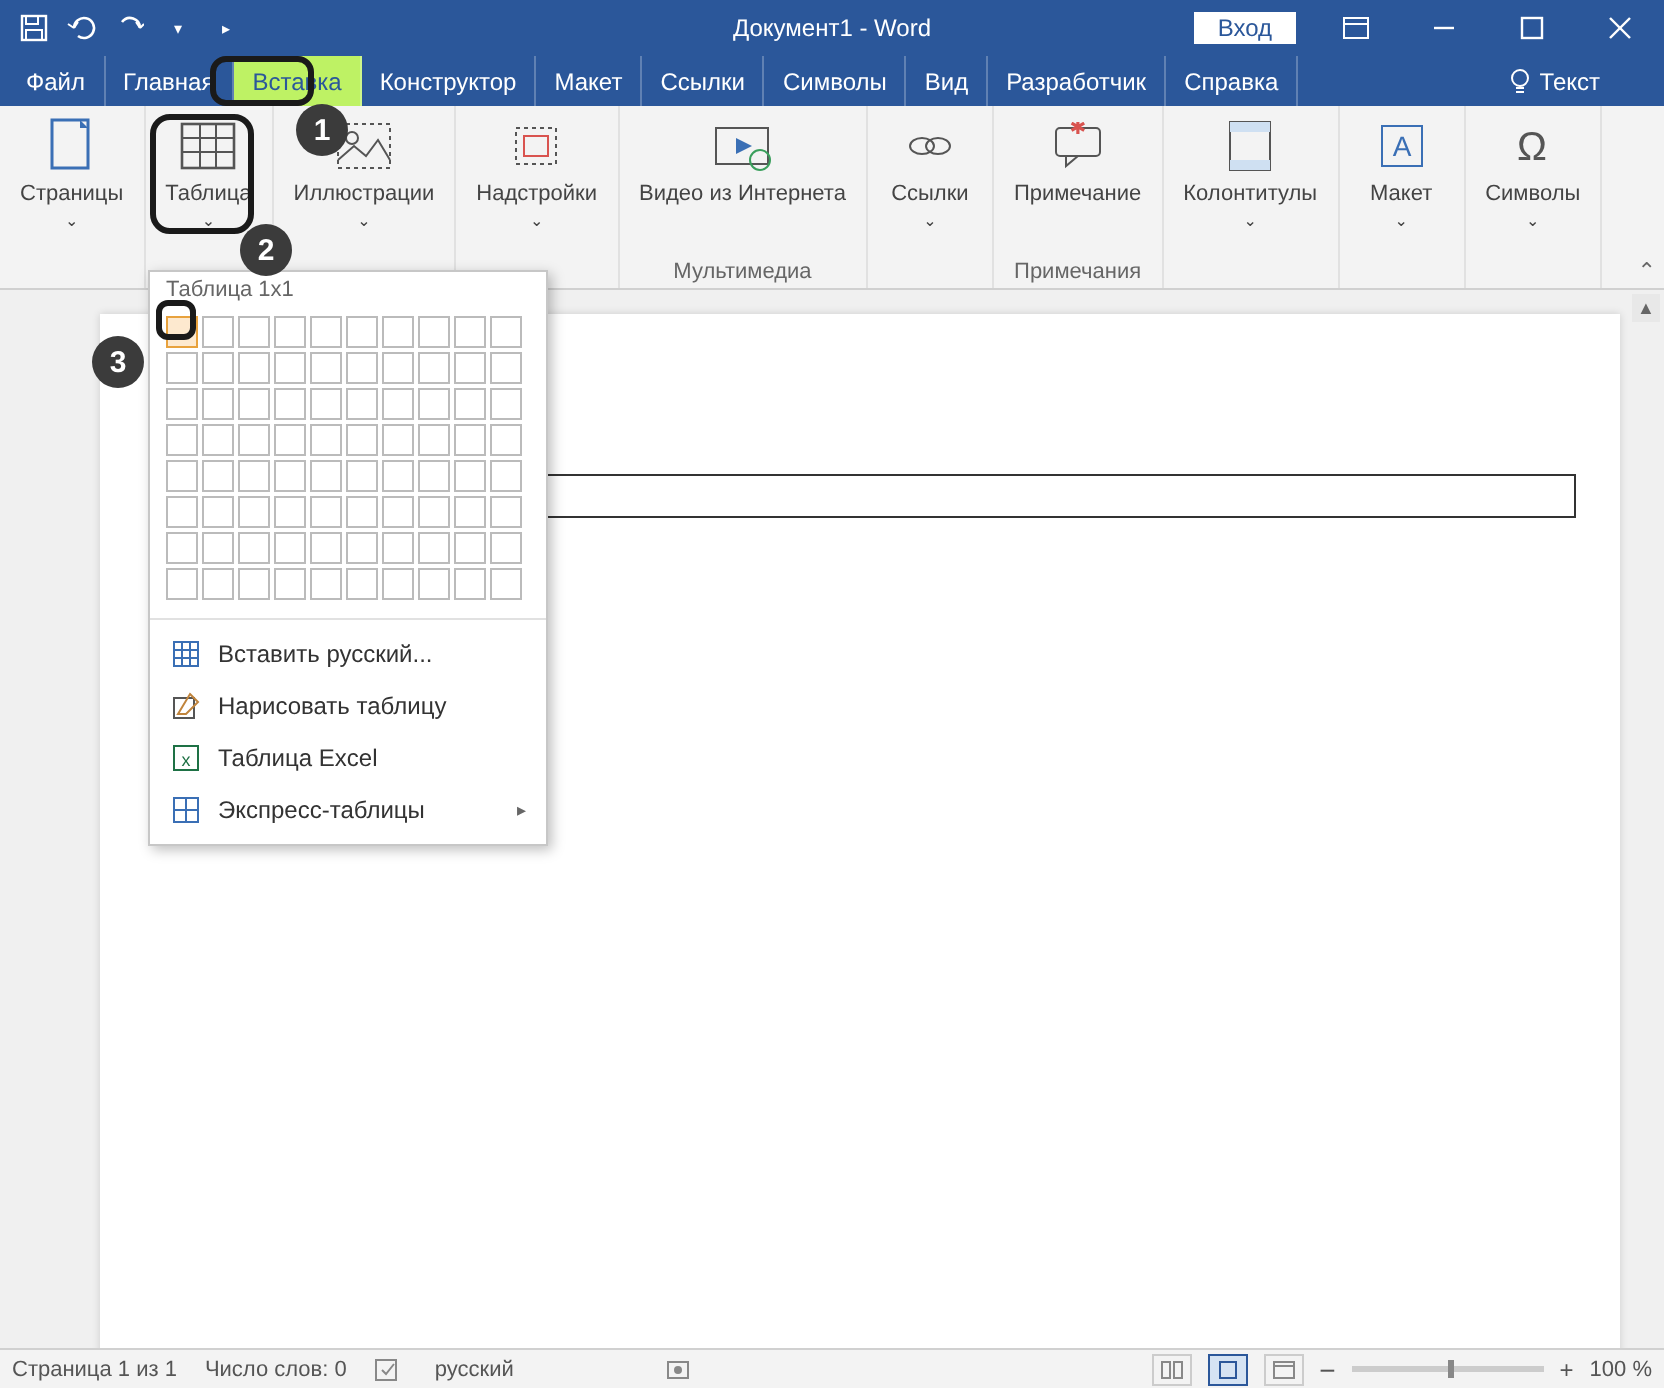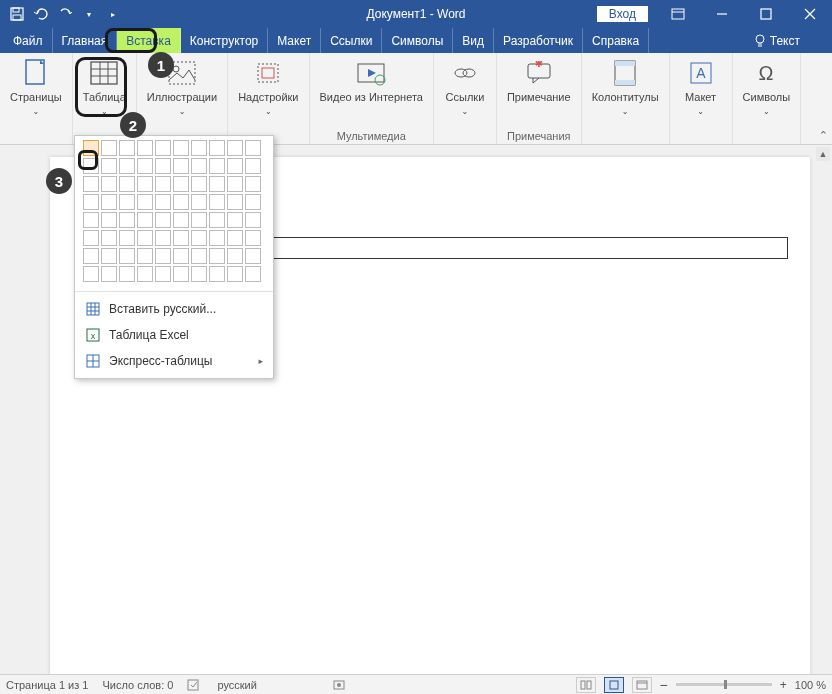--- a/index.html
+++ b/index.html
@@ -296,20 +296,21 @@
 </div>
 
 <div class="docarea">
   <div class="scroll-up">▲</div>
   <div class="page">
     <div class="page-table"></div>
   </div>
 </div>
 
 <div class="tbl-dd">
+  <div class="tbl-dd-title">Таблица 1x1</div>
   <div class="tbl-grid" id="tblgrid">
       <div class="tbl-cell sel"></div>
       <div class="tbl-cell"></div>
       <div class="tbl-cell"></div>
       <div class="tbl-cell"></div>
       <div class="tbl-cell"></div>
       <div class="tbl-cell"></div>
       <div class="tbl-cell"></div>
       <div class="tbl-cell"></div>
       <div class="tbl-cell"></div>
@@ -390,20 +391,29 @@
       <span class="tbl-mi-ico">
           <svg width="14" height="14">
             <rect x="1" y="1" width="12" height="12" fill="none" stroke="#3a6fb5"></rect>
             <line x1="1" y1="5" x2="13" y2="5" stroke="#3a6fb5"></line>
             <line x1="1" y1="9" x2="13" y2="9" stroke="#3a6fb5"></line>
             <line x1="5" y1="1" x2="5" y2="13" stroke="#3a6fb5"></line>
             <line x1="9" y1="1" x2="9" y2="13" stroke="#3a6fb5"></line>
           </svg>
         </span>
       <span>Вставить русский...</span>
+    </div>
+    <div class="tbl-mi">
+      <span class="tbl-mi-ico">
+          <svg width="14" height="14">
+            <rect x="1" y="3" width="10" height="10" fill="none" stroke="#555"></rect>
+            <path d="M9 1 L13 5 L7 11 L3 11 Z" fill="none" stroke="#c0843c"></path>
+          </svg>
+        </span>
+      <span>Нарисовать таблицу</span>
     </div>
     <div class="tbl-mi">
       <span class="tbl-mi-ico">
           <svg width="14" height="14">
             <rect x="1" y="1" width="12" height="12" fill="none" stroke="#1e7145"></rect>
             <text x="7" y="11" font-size="9" fill="#1e7145" text-anchor="middle">x</text>
           </svg>
         </span>
       <span>Таблица Excel</span>
     </div>

